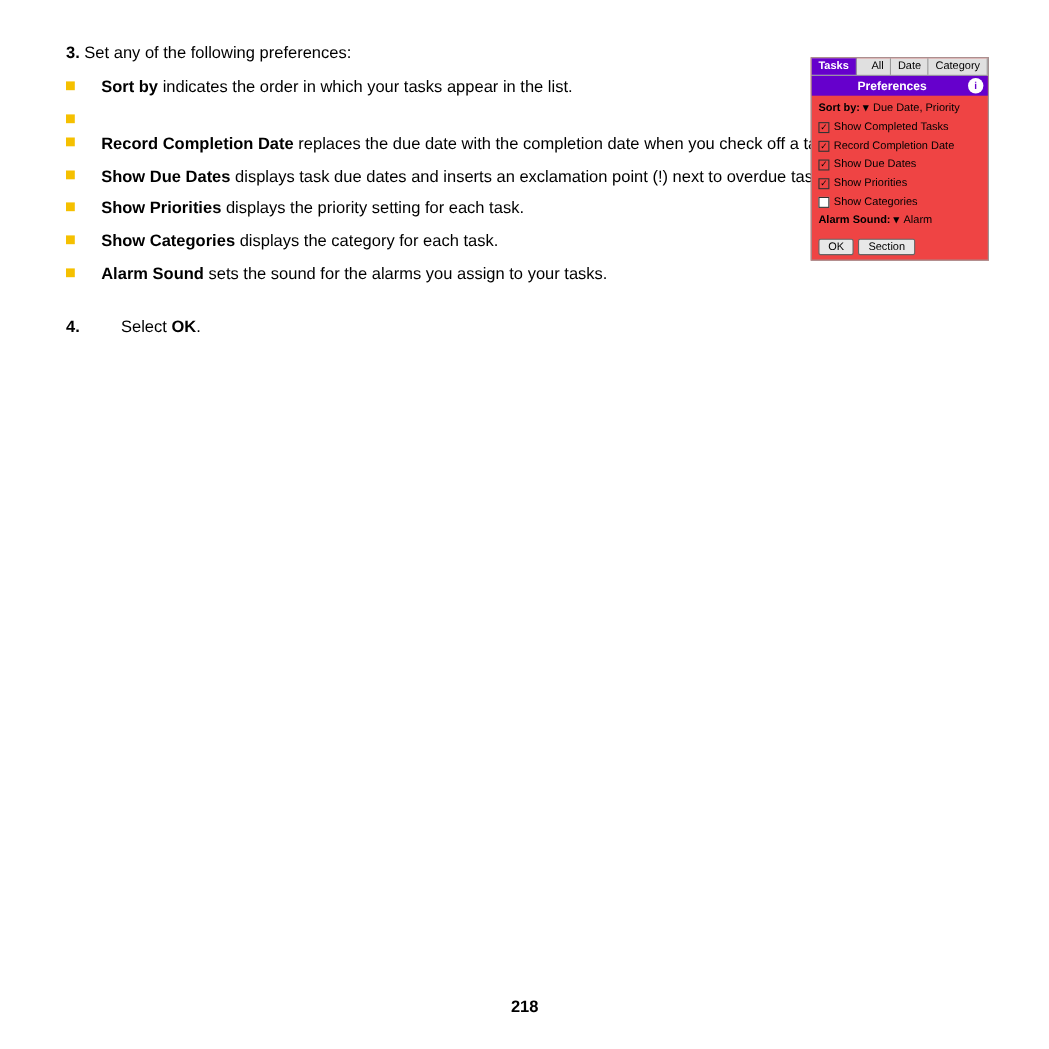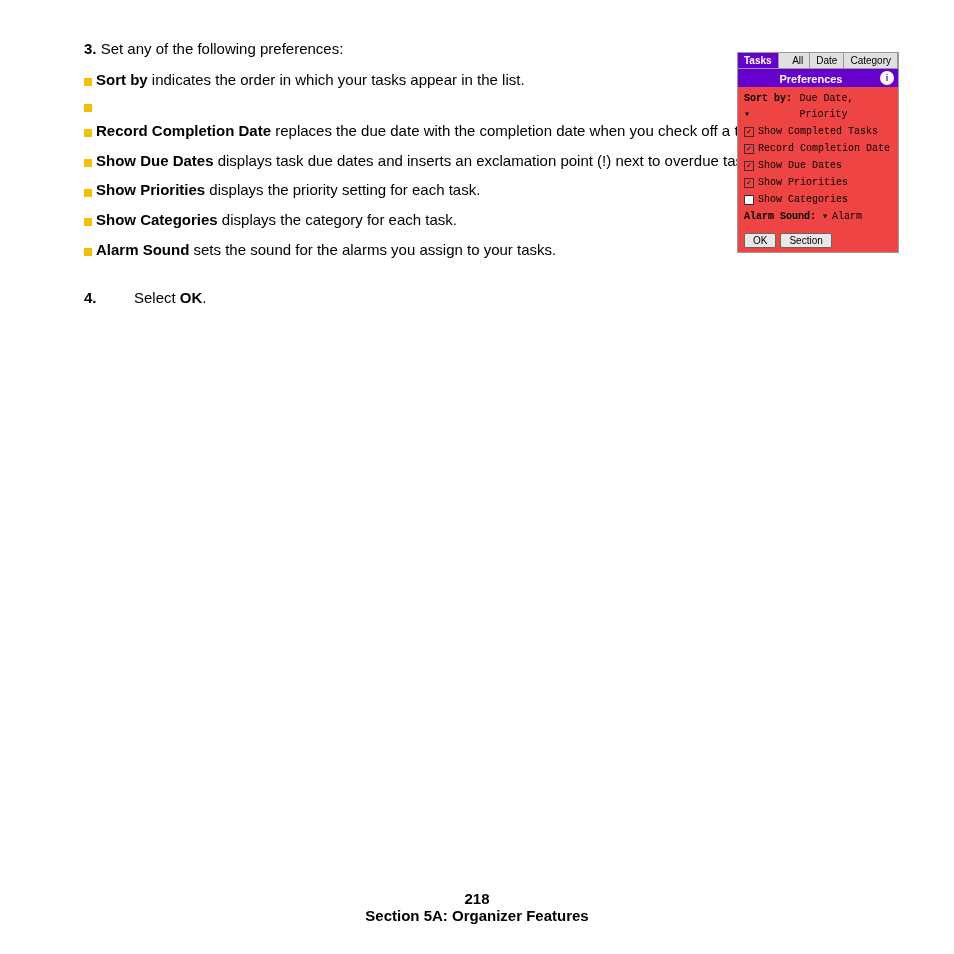--- a/index.html
+++ b/index.html
@@ -13,21 +13,21 @@
       height: 954px;
       background: #ffffff;
       font-family: Arial, Helvetica, sans-serif;
       font-size: 15px;
       color: #000000;
       position: relative;
       overflow: hidden;
     }
 
     .page-content {
-      padding: 40px 60px 40px 84px;
+      padding: 40px 60px 40px 60px;
       position: relative;
     }
 
     .step-3 {
       display: flex;
       gap: 20px;
       margin-bottom: 20px;
     }
 
     .step-number {
@@ -46,22 +46,22 @@
     }
 
     .bullet-list {
       list-style: none;
       padding: 0;
       margin: 0;
     }
 
     .bullet-list li {
       display: flex;
-      align-items: center;
-      gap: 4px;
+      align-items: flex-start;
+      gap: 24px;
       margin-bottom: 8px;
       font-size: 15px;
       line-height: 1.45;
     }
 
     .bullet-square {
       display: inline-block;
       width: 8px;
       height: 8px;
       background: #f5c000;
@@ -147,21 +147,20 @@
       padding: 4px 6px;
       font-size: 10px;
       line-height: 1.6;
     }
 
     .device-row {
       display: flex;
       align-items: center;
       gap: 4px;
       margin-bottom: 1px;
-      font-family: Liberation Mono, monospace;
     }
 
     .device-row label {
       font-size: 10px;
     }
 
     .device-row .field-label {
       font-weight: bold;
       font-size: 10px;
     }
@@ -324,14 +323,13 @@
     </div>
   </div>
   <div class="device-buttons">
     <button class="device-btn">OK</button>
     <button class="device-btn">Section</button>
   </div>
 </div>
 
 <div class="page-footer">
   <span class="footer-page-num">218</span>
-  <span class="footer-section">Section 5A: Organizer Features</span>
 </div>
 
 </body></html>

